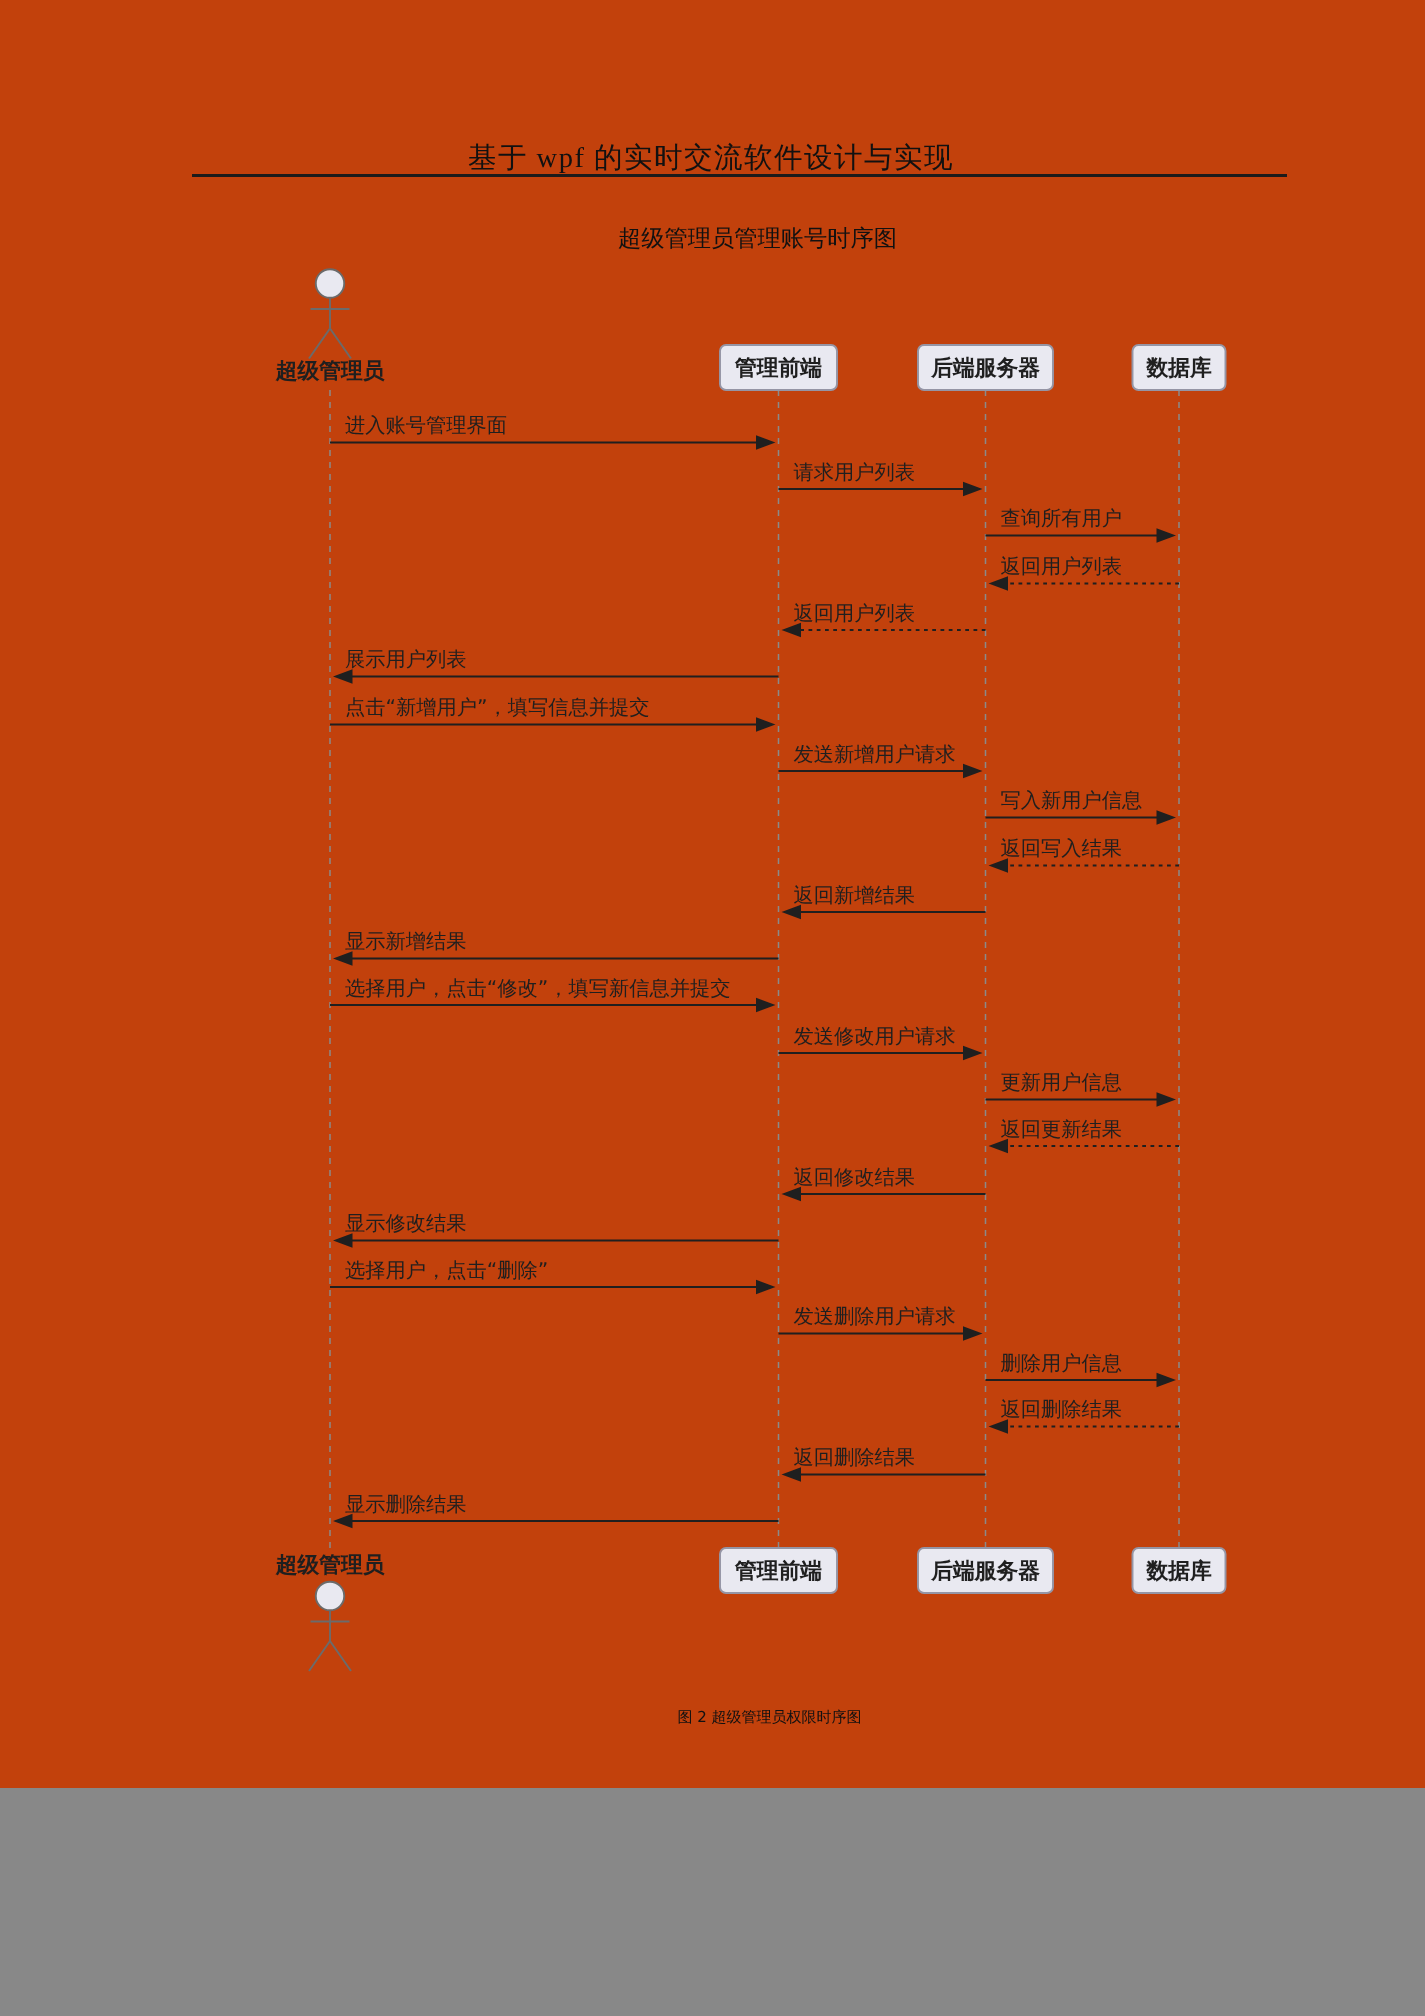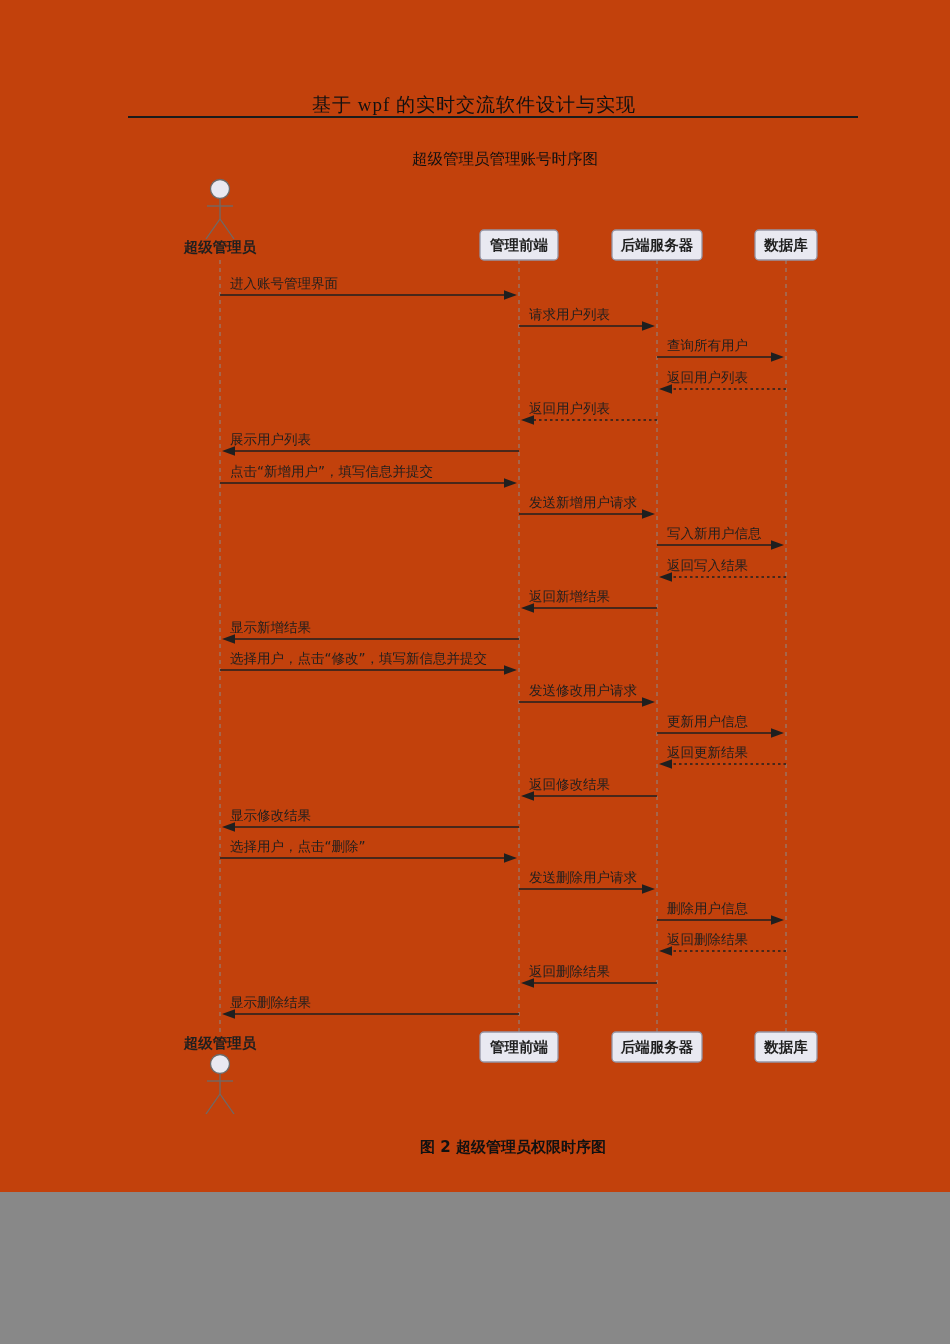--- a/index.html
+++ b/index.html
@@ -23,21 +23,21 @@
     border-top:2px solid #1b1b1b;
   }
   .diagram-title{
     position:absolute;top:149px;left:505px;transform:translateX(-50%);
     font-size:15.5px;font-weight:400;white-space:nowrap;color:#111;
   }
   .seq-svg{position:absolute;top:0;left:0;}
   .seq-svg text{font-family:"DejaVu Sans",sans-serif;}
   .figure-caption{
     position:absolute;top:1138px;left:513px;transform:translateX(-50%);
-    font-size:15px;font-weight:700;white-space:nowrap;color:#111;text-align:right;
+    font-size:10px;font-weight:400;white-space:nowrap;color:#111;text-align:right;
   }
   .page-number{
     position:absolute;top:1224px;left:409px;
     font-family:"Liberation Serif","DejaVu Serif",serif;
     font-size:15px;color:#222;
   }
 </style>
 </head>
 <body>
 

